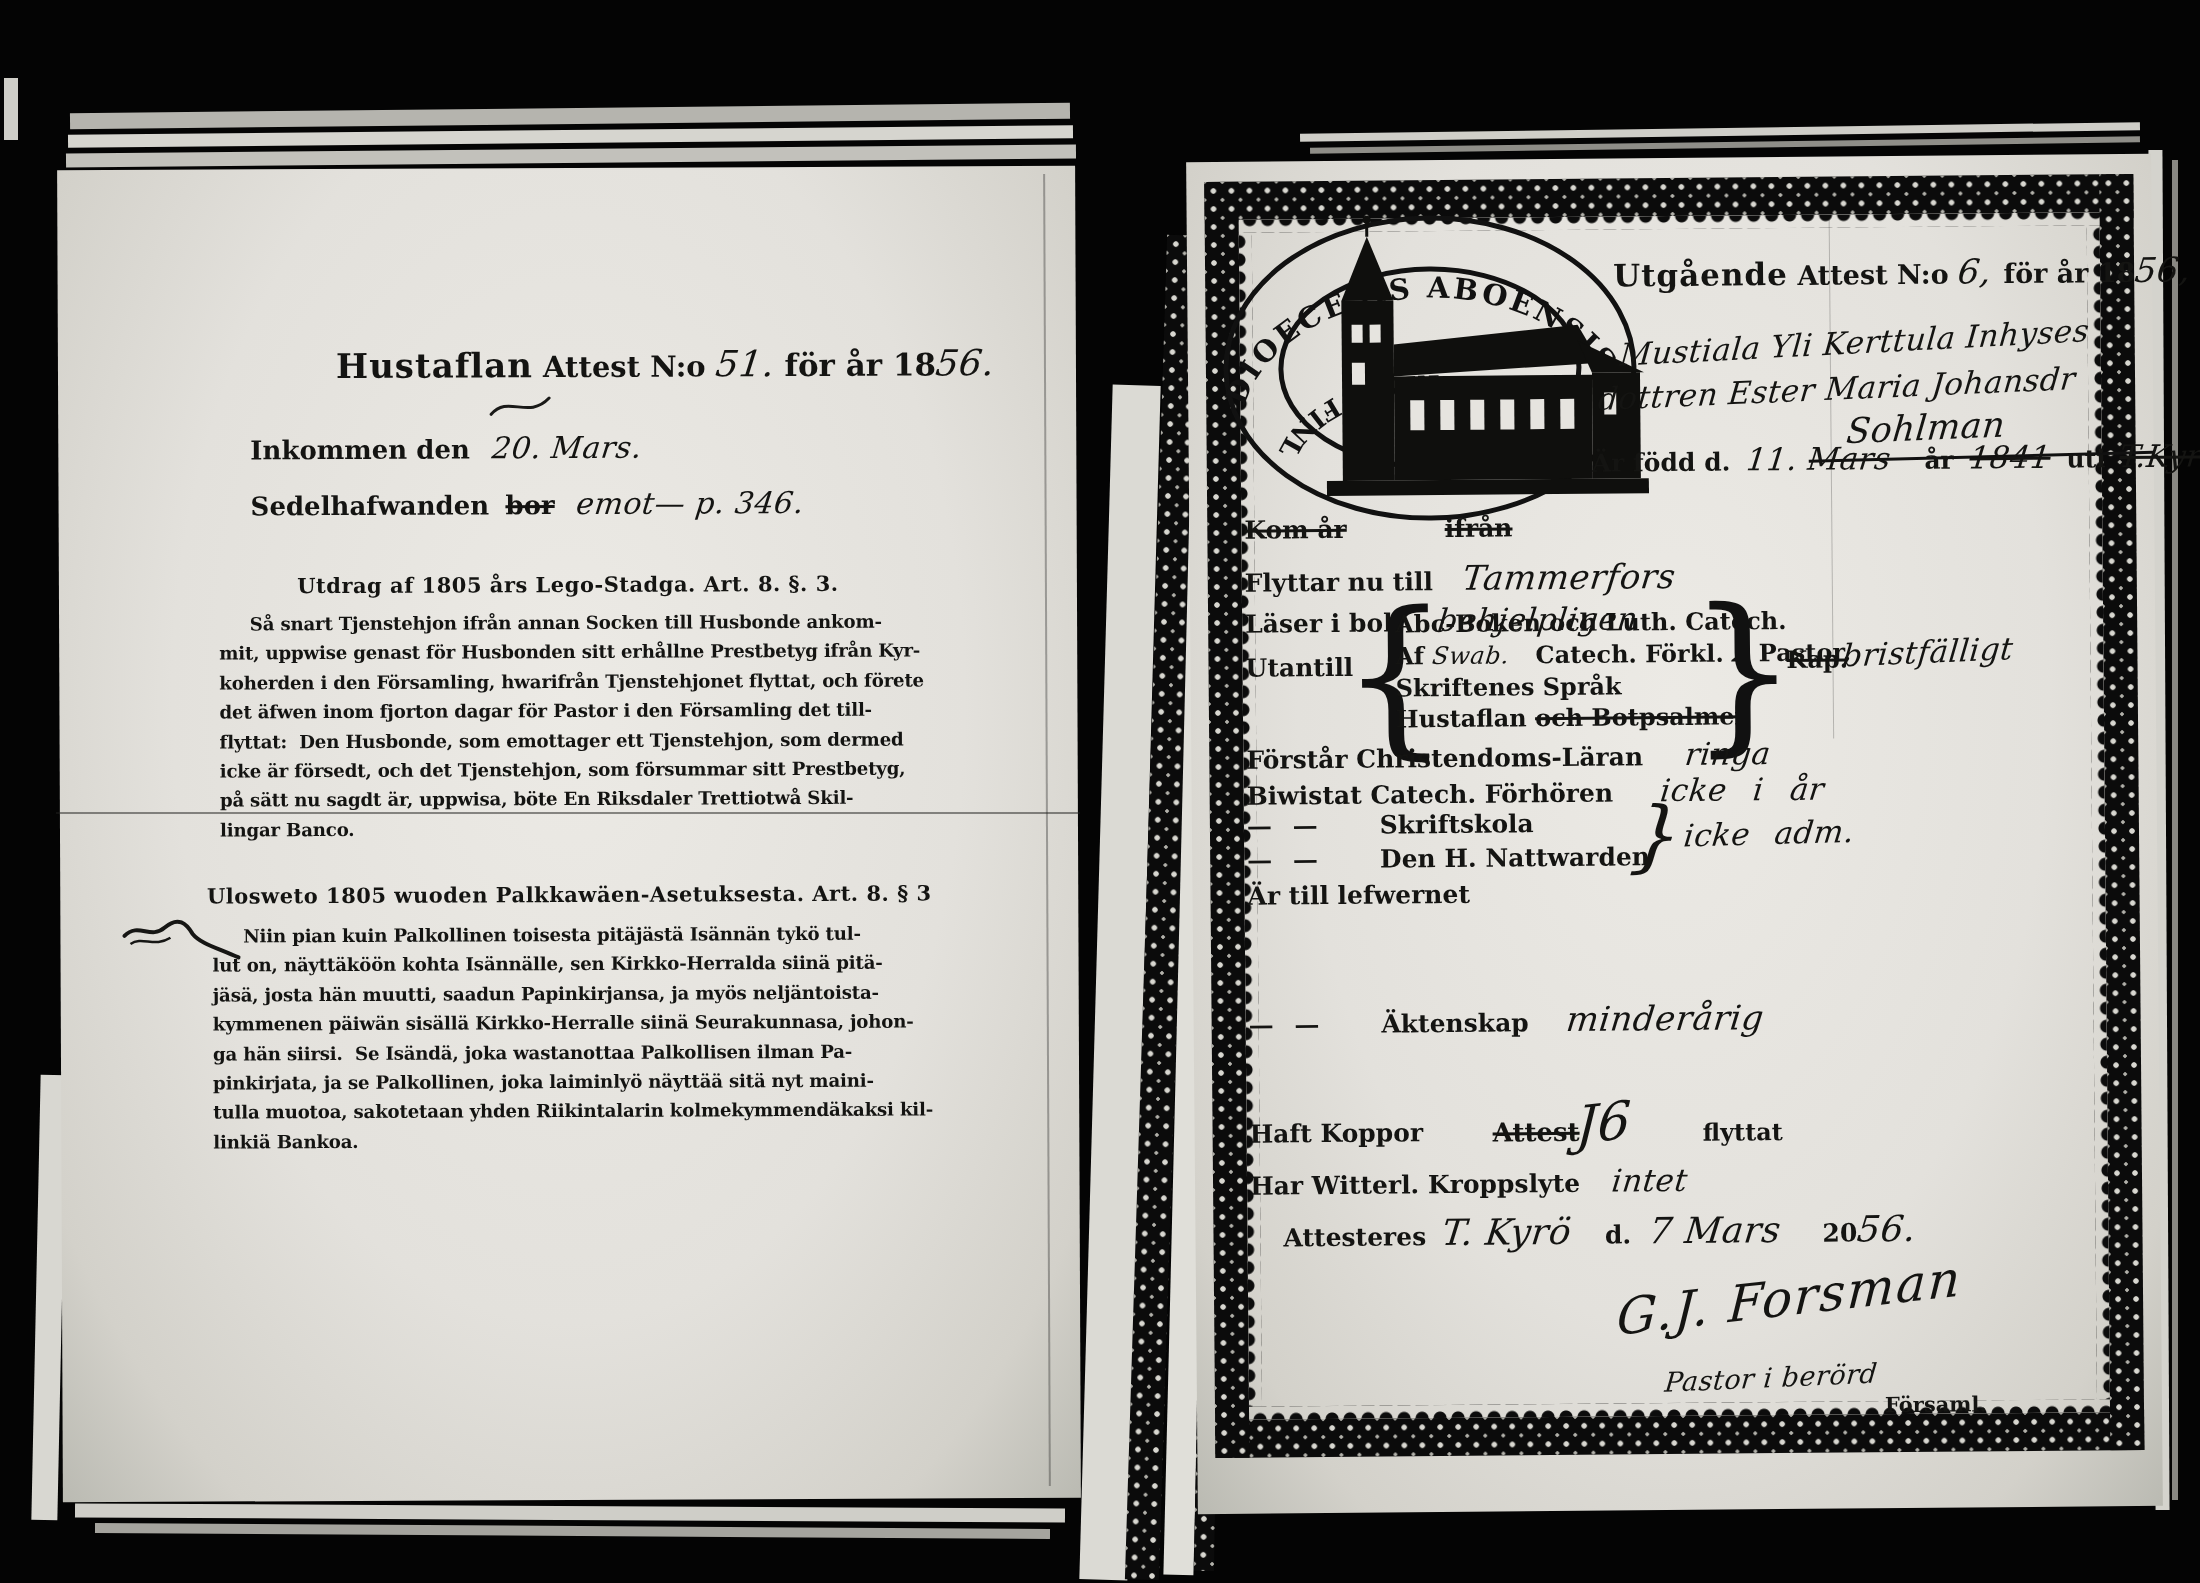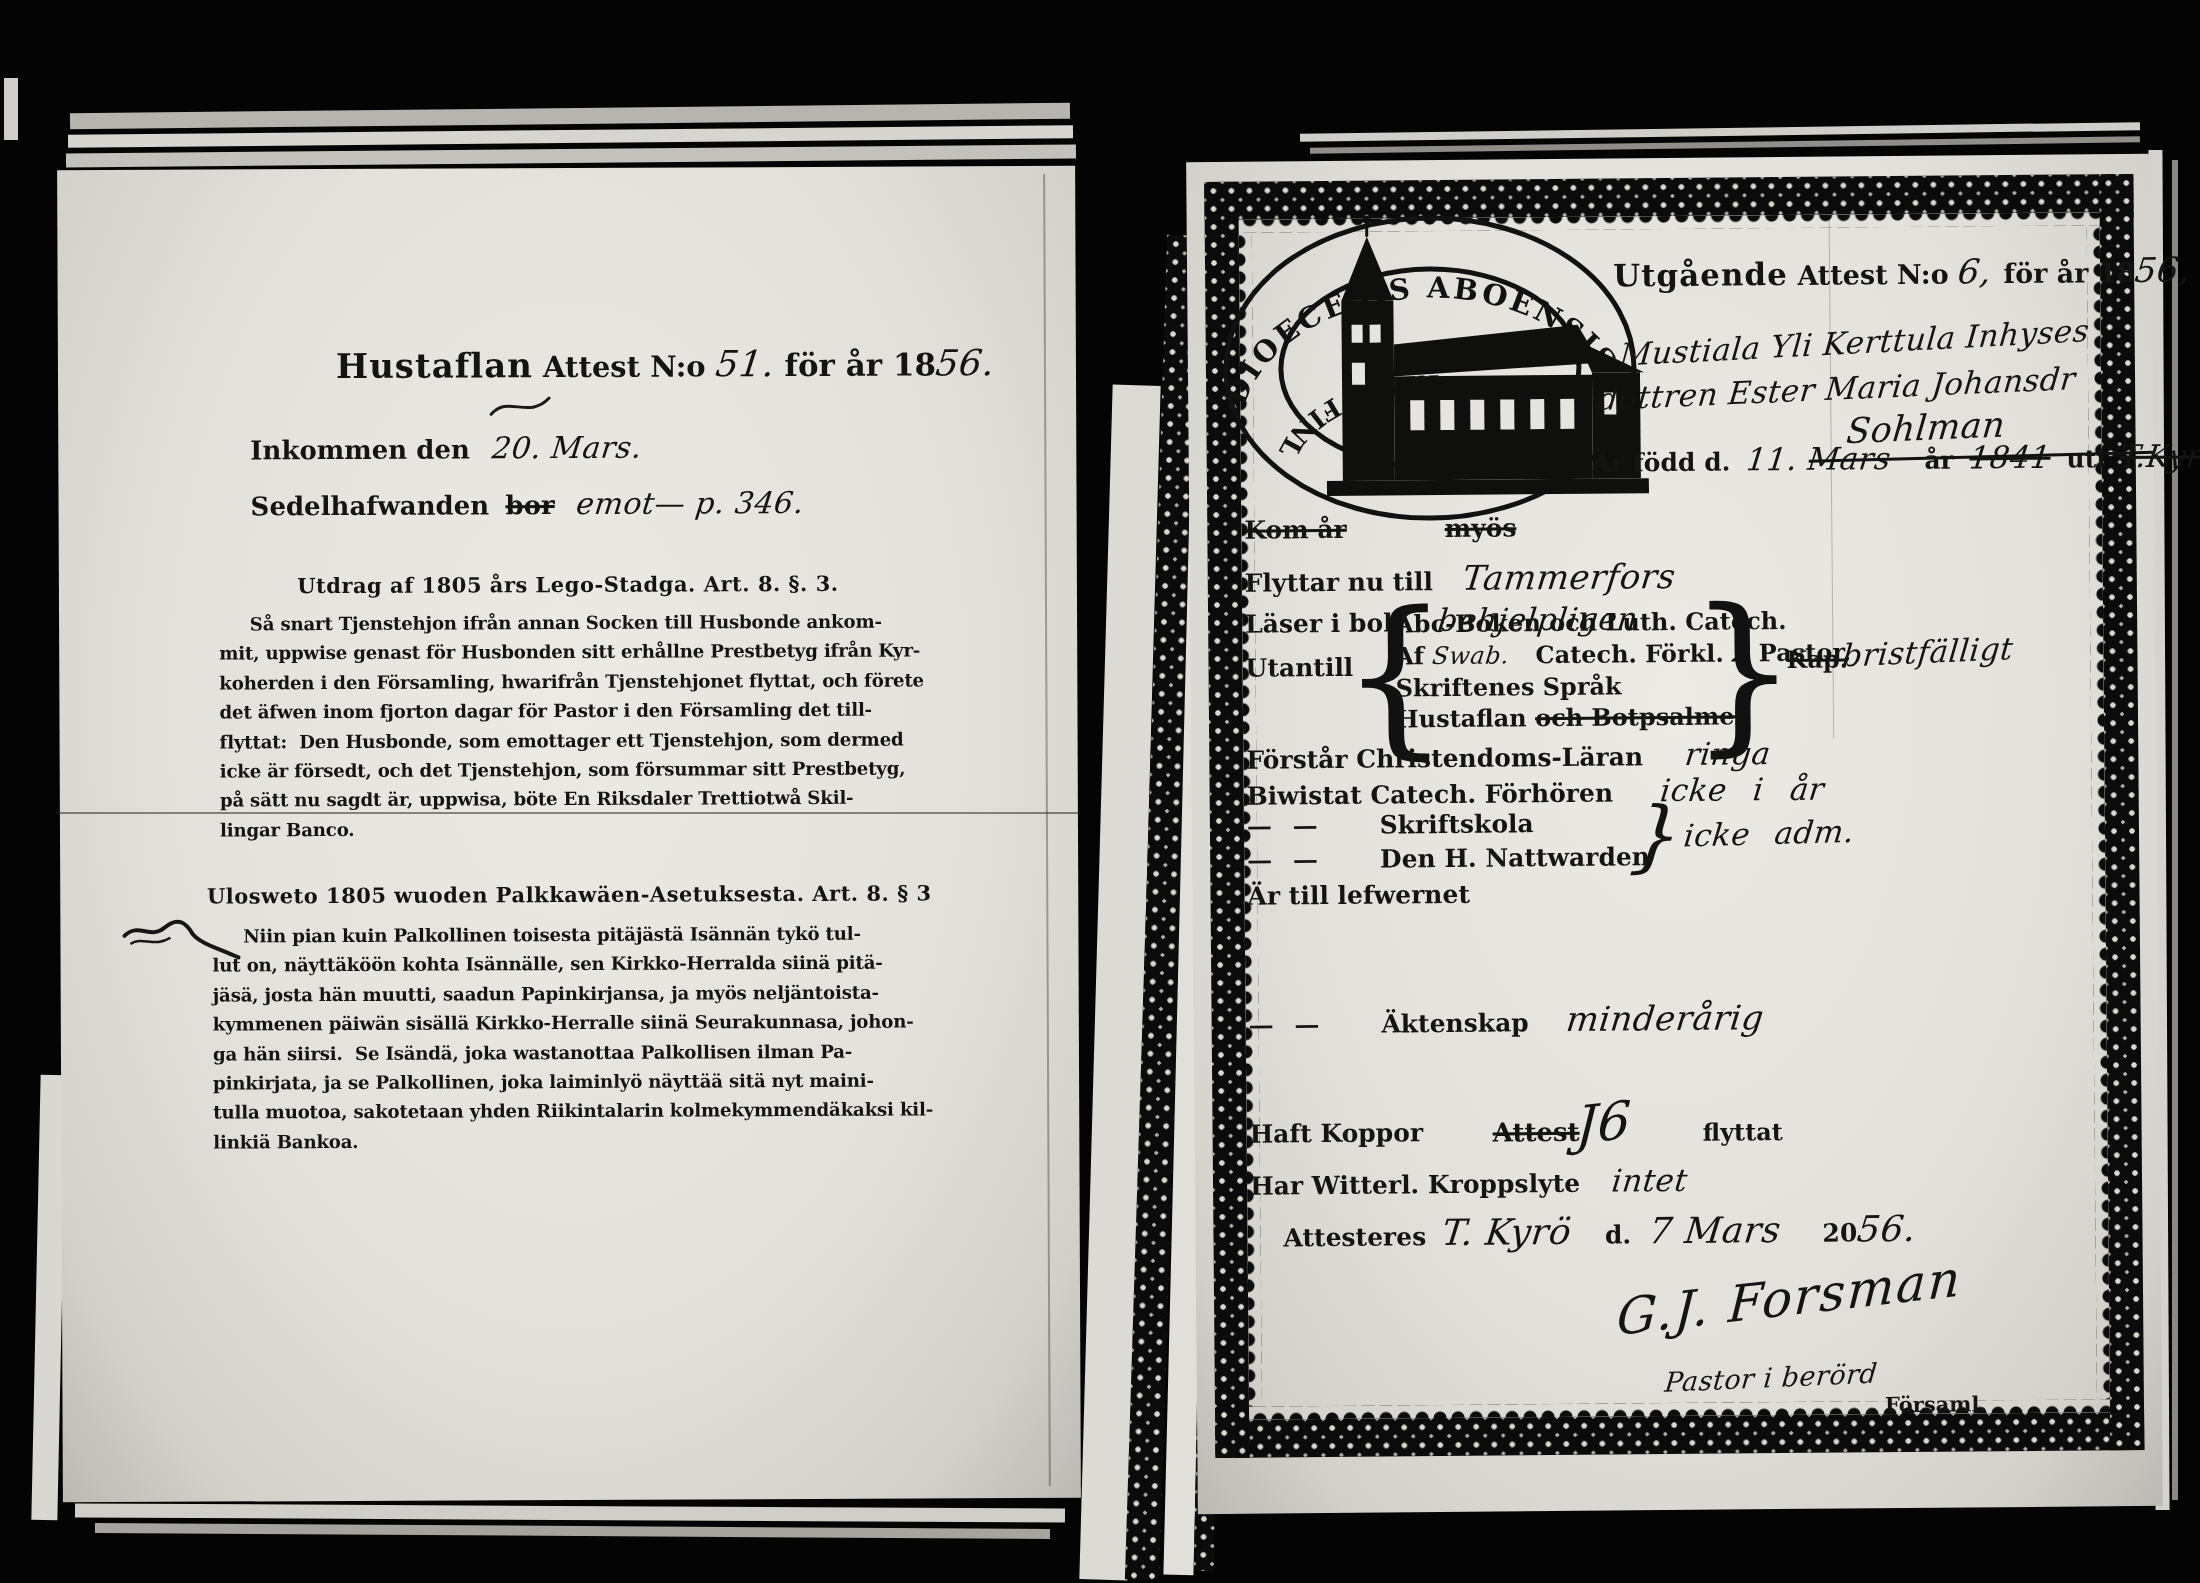--- a/index.html
+++ b/index.html
@@ -184,21 +184,21 @@
       <span class="lbl">Är född d.</span>
       <span class="hw" style="margin-left:8px;">11. Mars</span>
       <span class="lbl" style="margin-left:26px;">år</span>
       <span class="hw strike" style="margin-left:8px;">1841</span>
       <span class="lbl" style="margin-left:8px;">uti</span>
       <span class="hw strike" style="margin-left:6px;">T.Kyrö</span>
     </div>
 
     <div class="rp-row" style="top:354px;">
       <span class="lbl strike">Kom år</span>
-      <span class="lbl strike" style="margin-left:90px;">myös</span>
+      <span class="lbl strike" style="margin-left:90px;">ifrån</span>
     </div>
     <div class="rp-row" style="top:398px;">
       <span class="lbl">Flyttar nu till</span>
       <span class="hw" style="margin-left:22px;font-size:34px;">Tammerfors</span>
     </div>
     <div class="rp-row" style="top:442px;">
       <span class="lbl">Läser i bok</span>
       <span class="hw" style="margin-left:30px;">behjelpligen</span>
     </div>
 

